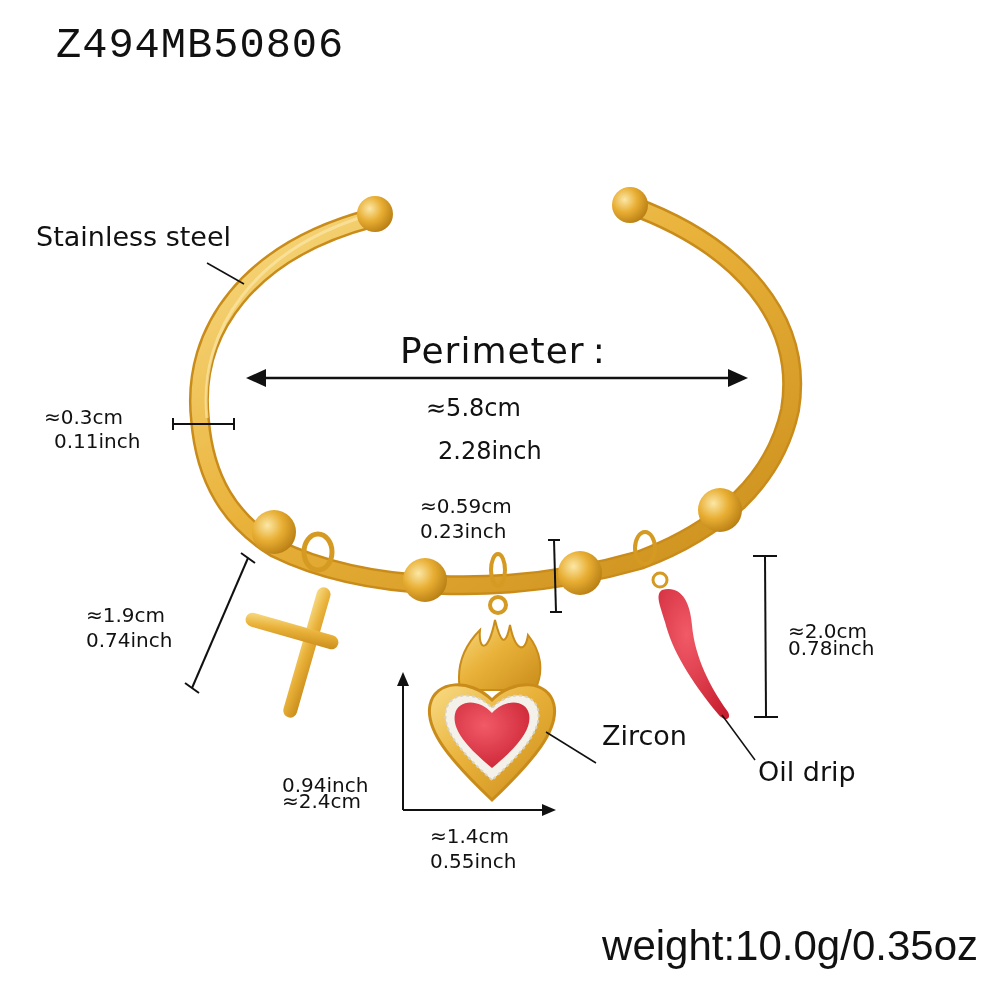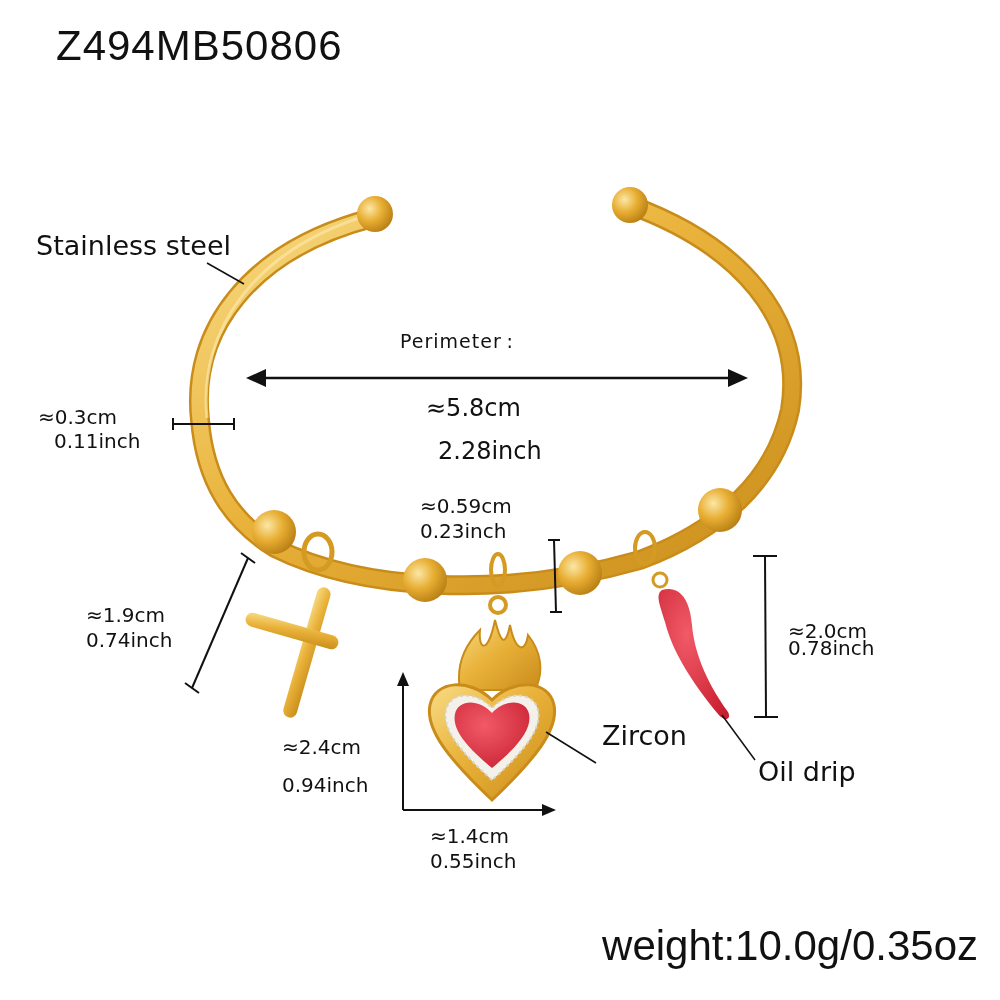--- a/index.html
+++ b/index.html
@@ -1,18 +1,18 @@
 <!DOCTYPE html>
 <html><head>
   <meta charset="utf-8">
   <style>
     html, body { margin: 0; padding: 0; background: #ffffff; }
     body { width: 1000px; height: 1000px; position: relative; overflow: hidden; font-family: "DejaVu Sans", sans-serif; color: #111; }
     .label { position: absolute; font-family: "DejaVu Sans", sans-serif; color: #111; white-space: nowrap; }
-    .sku { left: 56px; top: 22px; font-size: 42px; font-family: Liberation Sans, sans-serif; letter-spacing: 1px; }
+    .sku { left: 56px; top: 22px; font-size: 42px; font-family: Liberation Mono, monospace; letter-spacing: 1px; }
     .dim { font-size: 20px; line-height: 26px; }
     .callout { font-size: 27px; }
     .weight { right: 22px; top: 922px; font-size: 42px; font-family: "Liberation Sans", sans-serif; margin-left: 32px; }
     svg.art { position: absolute; left: 0; top: 0; }
   </style>
 </head>
 <body>
 
 <svg class="art" width="1000" height="1000" viewBox="0 0 1000 1000">
   <defs>
@@ -111,39 +111,39 @@
     <path d="M556,810 L542,804 L542,816 Z" fill="#111"></path>
   </g>
 
   <line x1="546" y1="732" x2="596" y2="763" stroke="#111" stroke-width="1.5"></line>
 
   <line x1="722" y1="715" x2="755" y2="760" stroke="#111" stroke-width="1.5"></line>
 </svg>
 
 <div class="label sku">Z494MB50806</div>
 
-<div class="label callout" style="left:36px; top:230px;">Stainless steel</div>
+<div class="label callout" style="left:36px; top:221px;">Stainless steel</div>
 
-<div class="label callout" style="left:400px; top:330px; font-size:19px; letter-spacing:1px;">Perimeter :</div>
+<div class="label callout" style="left:400px; top:330px; font-size:36px; letter-spacing:1px;">Perimeter :</div>
 <div class="label dim" style="left:426px; top:393px; font-size:24px; line-height:30px;">≈5.8cm</div>
 <div class="label dim" style="left:438px; top:436px; font-size:24px; line-height:30px;">2.28inch</div>
 
-<div class="label dim" style="left:38px; top:404px;">≈0.3cm</div>
+<div class="label dim" style="left:44px; top:404px;">≈0.3cm</div>
 <div class="label dim" style="left:54px; top:428px;">0.11inch</div>
 
 <div class="label dim" style="left:420px; top:493px;">≈0.59cm</div>
 <div class="label dim" style="left:420px; top:518px;">0.23inch</div>
 
 <div class="label dim" style="left:86px; top:602px;">≈1.9cm</div>
 <div class="label dim" style="left:86px; top:627px;">0.74inch</div>
 
 <div class="label dim" style="left:788px; top:610px;margin-top:8px;">≈2.0cm</div>
 <div class="label dim" style="left:788px; top:635px;">0.78inch</div>
 
-<div class="label dim" style="left:282px; top:734px;">≈2.4cm</div>
+<div class="label dim" style="left:282px; top:788px;">≈2.4cm</div>
 <div class="label dim" style="left:282px; top:772px;">0.94inch</div>
 
 <div class="label dim" style="left:430px; top:823px;">≈1.4cm</div>
 <div class="label dim" style="left:430px; top:848px;">0.55inch</div>
 
 <div class="label callout" style="left:602px; top:720px;">Zircon</div>
 <div class="label callout" style="left:758px; top:756px;">Oil drip</div>
 
 <div class="label weight">weight:10.0g/0.35oz</div>
 

